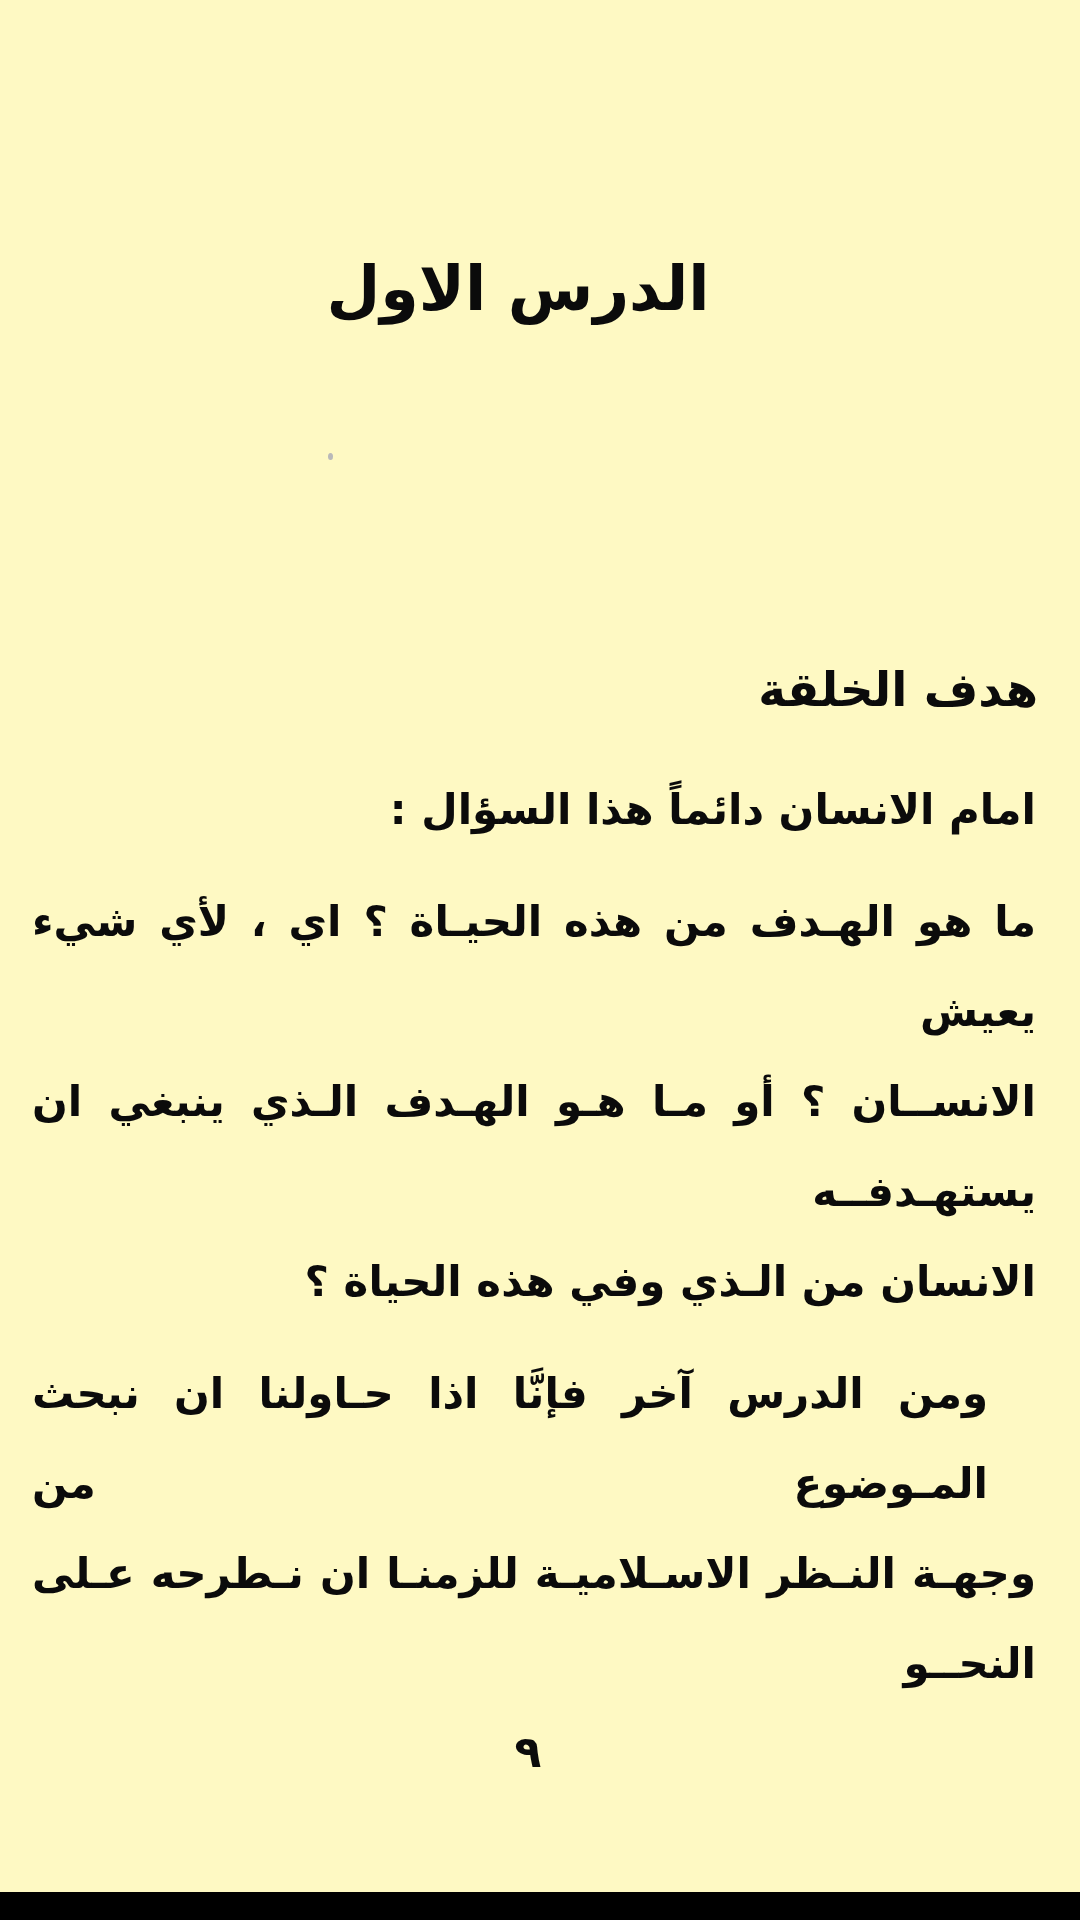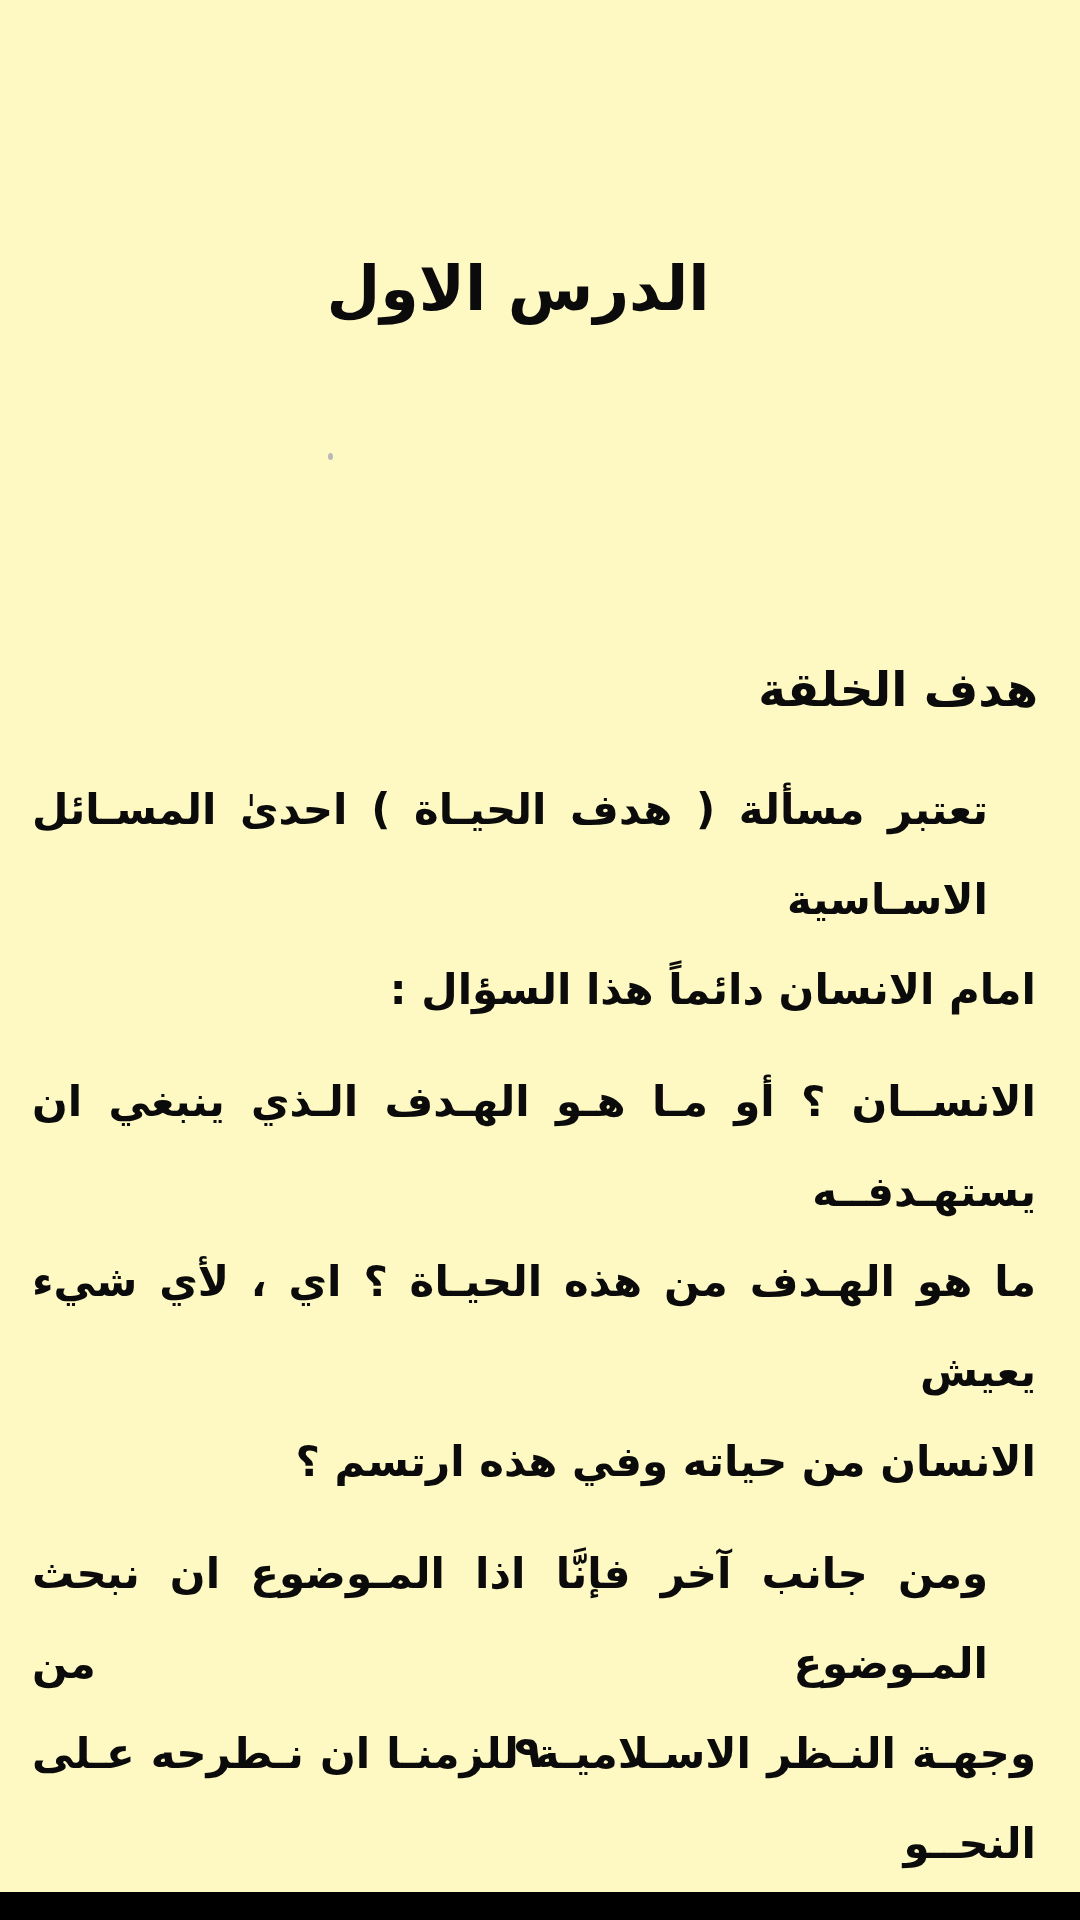--- a/index.html
+++ b/index.html
@@ -111,32 +111,31 @@
 
   <h1 class="title">الدرس الاول</h1>
 
   <div class="speck"></div>
 
   <h2 class="heading">هدف الخلقة</h2>
 
   <div class="body-text">
 
     <p class="para">
-      <span class="line just indent">تعتبر مسألة ( هدف الحيـاة ) احدىٰ المسـائل الاسـاسية</span>
       <span class="line">امام الانسان دائماً هذا السؤال :</span>
     </p>
 
     <p class="para">
+      <span class="line just">ما هو الهـدف من هذه الحيـاة ؟ اي ، لأي شيء يعيش</span>
       <span class="line just">الانســان ؟ أو مـا هـو الهـدف الـذي ينبغي ان يستهـدفــه</span>
-      <span class="line just">ما هو الهـدف من هذه الحيـاة ؟ اي ، لأي شيء يعيش</span>
-      <span class="line">الانسان من حياته وفي هذه ارتسم ؟</span>
+      <span class="line">الانسان من الـذي وفي هذه الحياة ؟</span>
     </p>
 
     <p class="para">
-      <span class="line just indent">ومن جانب آخر فإنَّا اذا المـوضوع ان نبحث المـوضوع من</span>
+      <span class="line just indent">ومن الدرس آخر فإنَّا اذا حـاولنا ان نبحث المـوضوع من</span>
       <span class="line just">وجهـة النـظر الاسـلاميـة للزمنـا ان نـطرحه عـلى النحــو</span>
 
     </p>
 
   </div>
 
   <div class="page-number">٩</div>
 
   <div class="bottom-bar"></div>
 

